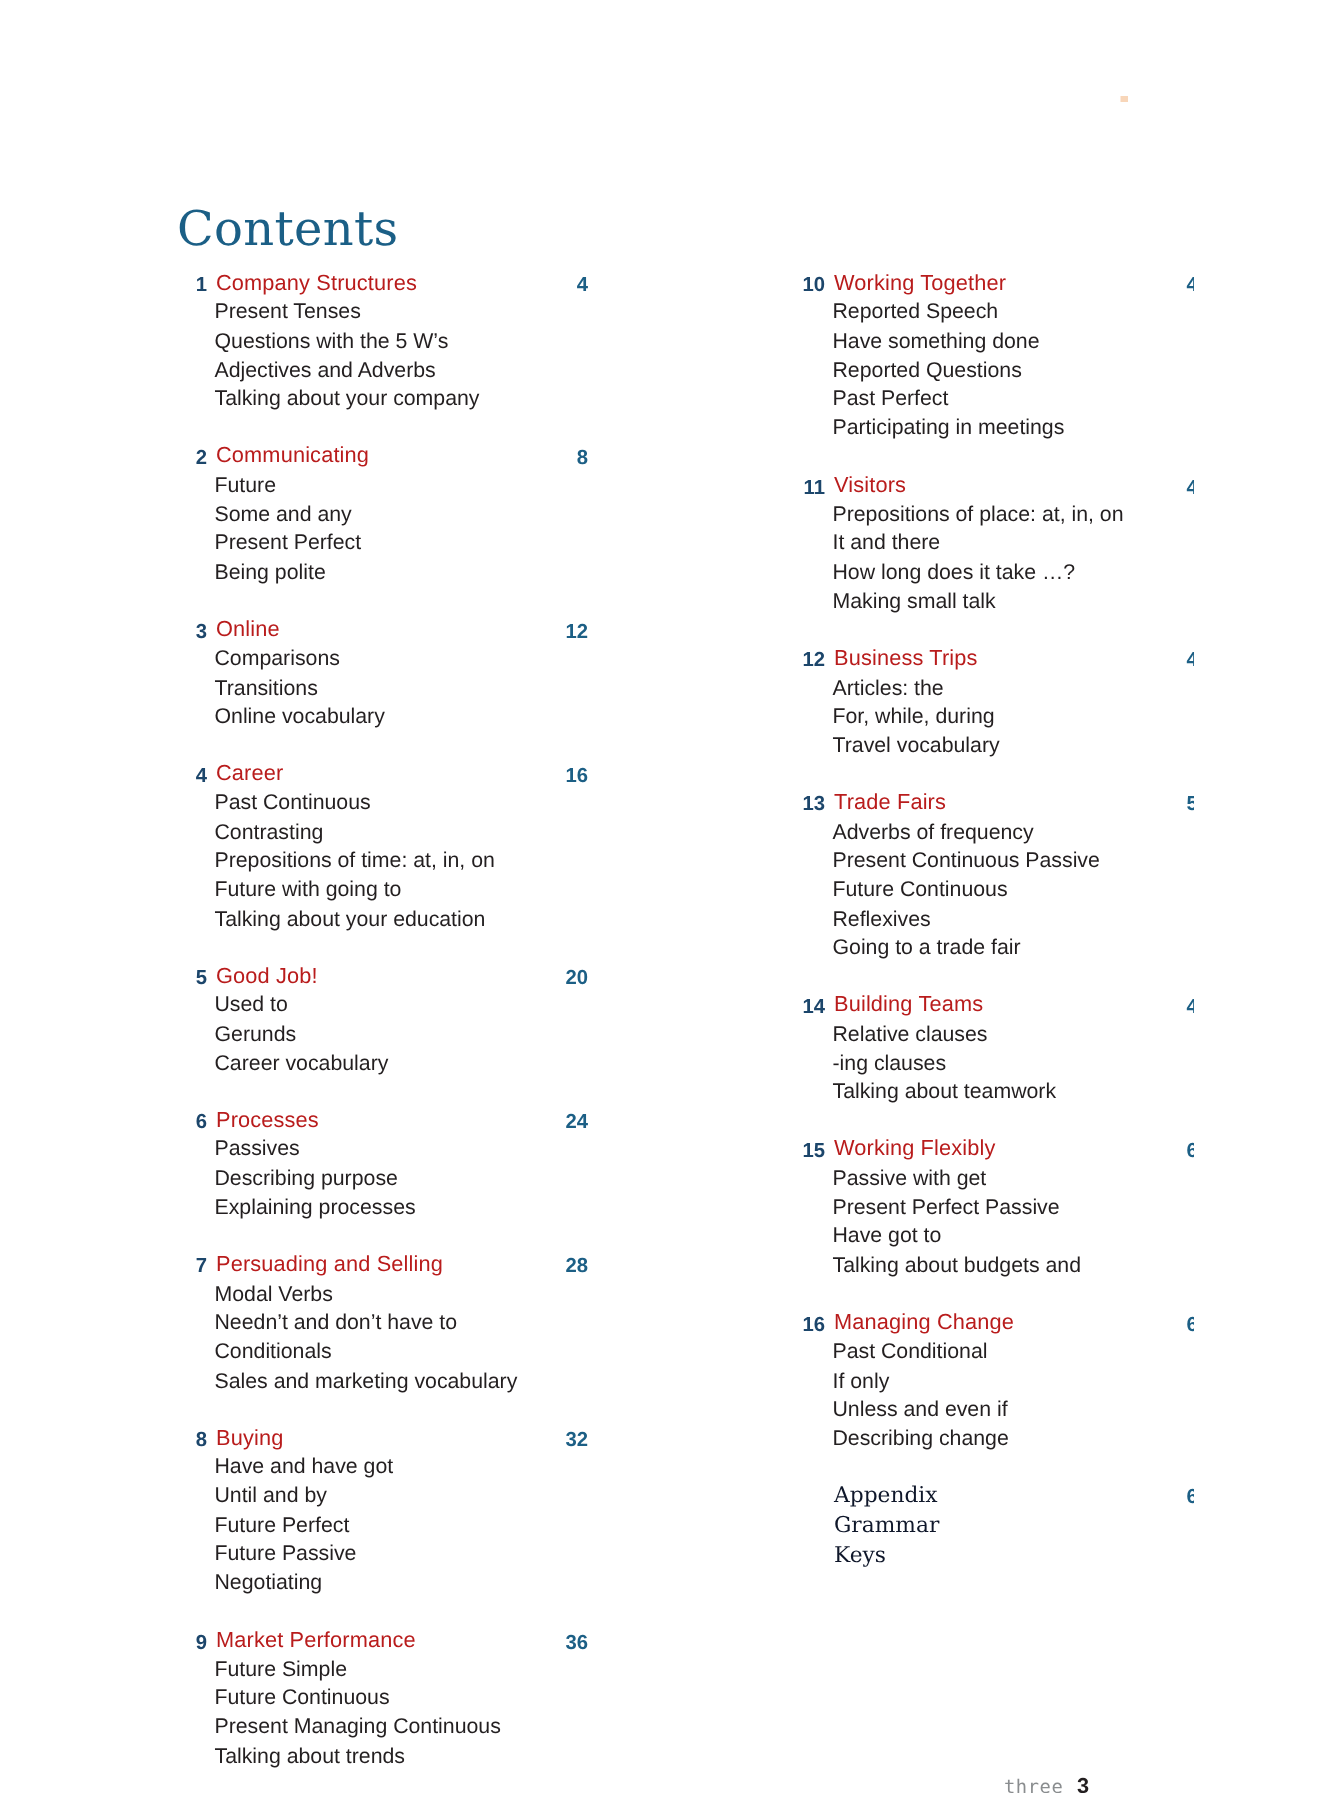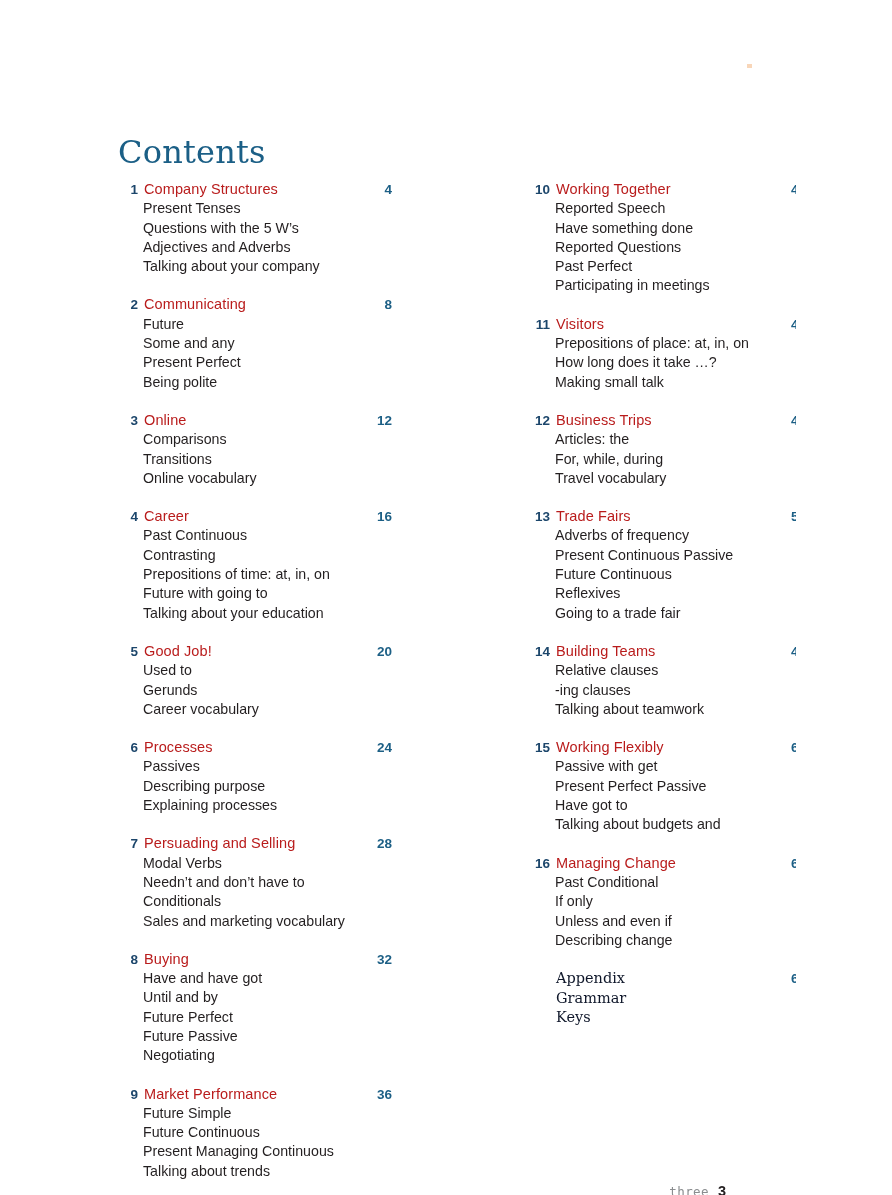--- a/index.html
+++ b/index.html
@@ -296,20 +296,21 @@
           </ul>
         </div>
         <div class="unit">
           <div class="unit-head">
             <span class="unit-num">11</span>
             <span class="unit-title">Visitors</span>
             <span class="unit-page">44</span>
           </div>
           <ul class="sub-list">
             <li class="sub-item">Prepositions of place: at, in, on</li>
+            <li class="sub-item">It and there</li>
             <li class="sub-item">How long does it take …?</li>
             <li class="sub-item">Making small talk</li>
           </ul>
         </div>
         <div class="unit">
           <div class="unit-head">
             <span class="unit-num">12</span>
             <span class="unit-title">Business Trips</span>
             <span class="unit-page">48</span>
           </div>

